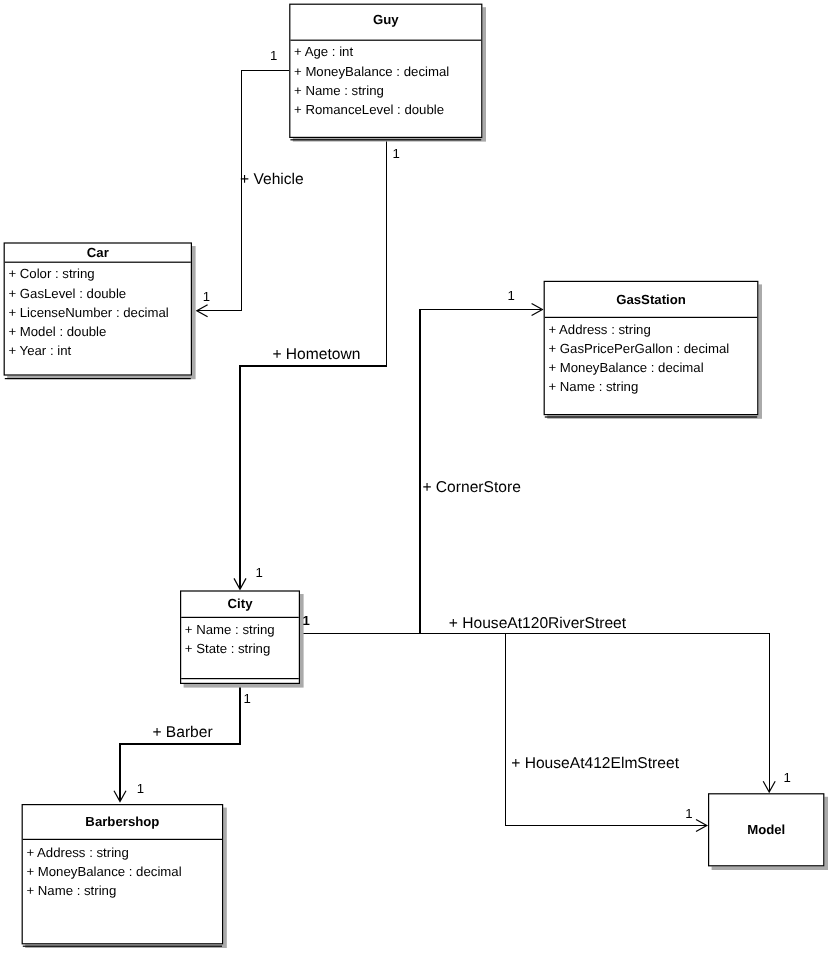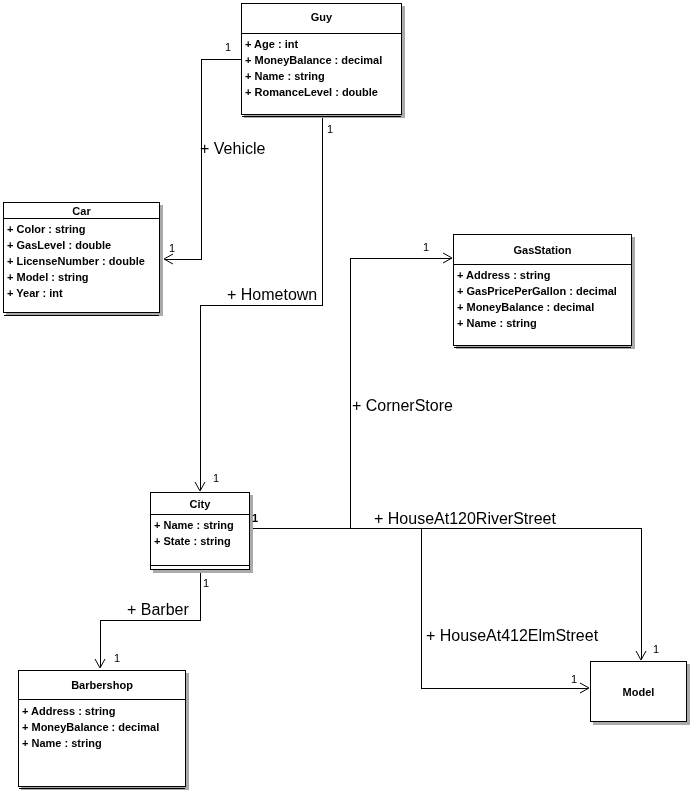--- a/index.html
+++ b/index.html
@@ -10,28 +10,28 @@
   #wires{position:absolute;left:0;top:0;width:695px;height:795px;}
   .cls{
     position:absolute;box-sizing:border-box;background:#fff;border:1px solid #000;
     box-shadow:3px 3px 0 #aaaaaa;display:flex;flex-direction:column;
     font-size:11px;line-height:14px;
   }
   .cls-title{
     flex:0 0 auto;display:flex;align-items:center;justify-content:center;
     font-weight:bold;border-bottom:1px solid #000;font-size:11px;
   }
-  .cls-attrs{flex:0 0 auto;border-bottom:1px solid #000;padding:2px 2px 16px 3px;font-weight:bold;}
+  .cls-attrs{flex:0 0 auto;border-bottom:1px solid #000;padding:2px 2px 16px 3px;}
   .attr{height:16px;line-height:16px;white-space:nowrap;overflow:hidden;}
   .cls-ops{flex:1 1 auto;}
   .cls-single{justify-content:center;}
   .cls-single .cls-title-only{
     display:flex;align-items:center;justify-content:center;font-weight:bold;height:100%;
   }
-  .lbl{position:absolute;font-size:16px;white-space:nowrap;line-height:12px;text-align:center;}
+  .lbl{position:absolute;font-size:13px;white-space:nowrap;line-height:12px;text-align:center;}
   .mult{position:absolute;font-size:11px;white-space:nowrap;line-height:12px;}
   .mult-bold{font-weight:bold;}
 </style>
 </head>
 <body>
 
 <div id="canvas">
 
   <svg id="wires" width="695" height="795" viewBox="0 0 695 795">
     <g stroke="#000" stroke-width="1" fill="none" shape-rendering="crispEdges">
@@ -61,22 +61,22 @@
       <div class="attr">+ RomanceLevel : double</div>
     </div>
     <div class="cls-ops"></div>
   </div>
 
   <div class="cls" style="left:3px;top:202px;width:157px;height:111px;">
     <div class="cls-title" style="height:15px;">Car</div>
     <div class="cls-attrs" style="height:78px;">
       <div class="attr">+ Color : string</div>
       <div class="attr">+ GasLevel : double</div>
-      <div class="attr">+ LicenseNumber : double</div>
-      <div class="attr">+ Model : string</div>
+      <div class="attr">+ LicenseNumber : decimal</div>
+      <div class="attr">+ Model : double</div>
       <div class="attr">+ Year : int</div>
     </div>
     <div class="cls-ops"></div>
   </div>
 
   <div class="cls" style="left:453px;top:202px;width:179px;height:112px;margin-top:32px;">
     <div class="cls-title" style="height:29px;">GasStation</div>
     <div class="cls-attrs" style="height:64px;">
       <div class="attr">+ Address : string</div>
       <div class="attr">+ GasPricePerGallon : decimal</div>

